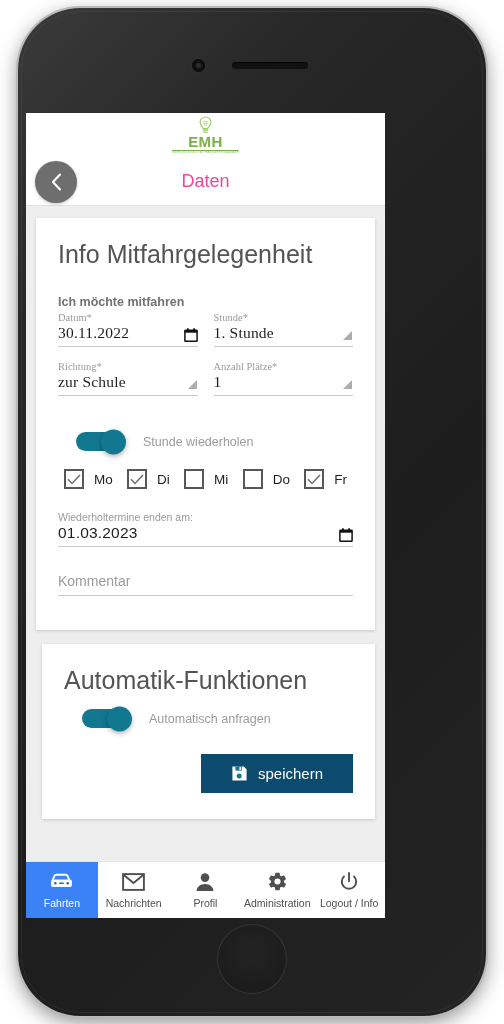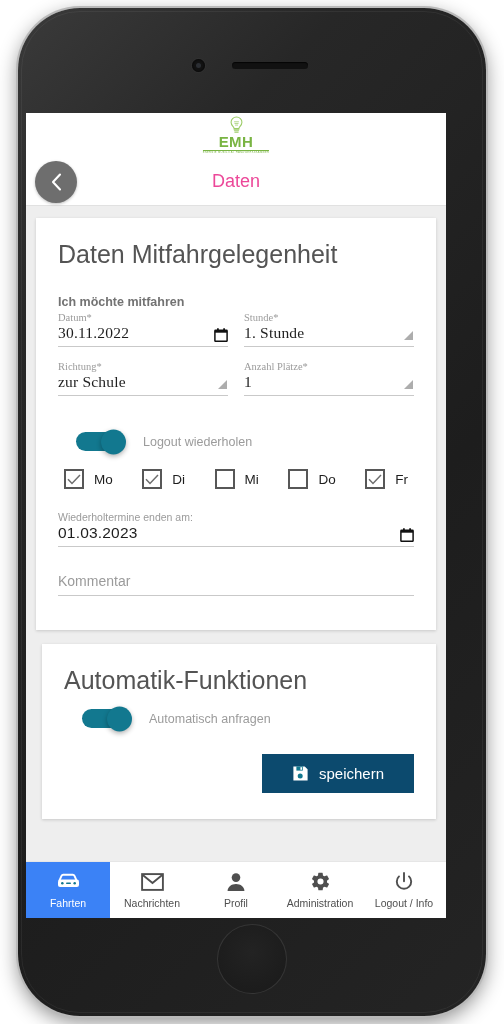--- a/index.html
+++ b/index.html
@@ -69,21 +69,21 @@
     border-radius: 50%;
     border: 1.5px solid rgba(255,255,255,.11);
     background: radial-gradient(circle at 50% 40%, #232323 0%, #1c1c1c 70%);
   }
 
   
   #screen {
     position: absolute;
     left: 8px;
     top: 105px;
-    width: 420px;
+    width: 359px;
     height: 805px;
     background: #eeeeee;
     overflow: hidden;
   }
 
   
   #logo-bar {
     height: 45px;
     background: #ffffff;
     display: flex;
@@ -324,21 +324,21 @@
         <svg width="13" height="20" viewBox="0 0 13 20">
           <path d="M10 2.5L3 10l7 7.5" fill="none" stroke="#ffffff" stroke-width="2.1" stroke-linecap="round" stroke-linejoin="round"></path>
         </svg>
       </div>
       <div id="page-title">Daten</div>
     </div>
 
     <div id="content-scroll">
 
       <div class="card">
-        <div class="card-title">Daten Mitfahrgelegenheit</div>
+        <div class="card-title">Info Mitfahrgelegenheit</div>
         <div class="section-label">Ich möchte mitfahren</div>
 
         <div class="field-row">
           <div class="field">
             <div class="field-label">Datum*</div>
             <div class="field-value">30.11.2022</div>
             <svg class="calendar-icon" viewBox="0 0 14 14">
               <rect x="0.9" y="2.3" width="12.2" height="11" rx="0.6" fill="none" stroke="#111" stroke-width="1.5"></rect>
               <rect x="0.9" y="2.3" width="12.2" height="2.4" fill="#111"></rect>
               <rect x="3" y="0.3" width="1.8" height="3" fill="#111"></rect>
@@ -362,21 +362,21 @@
             <div class="field-label">Anzahl Plätze*</div>
             <div class="field-value">1</div>
             <div class="select-arrow"></div>
           </div>
         </div>
 
         <div class="toggle-row">
           <div class="toggle">
             <div class="knob"></div>
           </div>
-          <div class="toggle-label">Logout wiederholen</div>
+          <div class="toggle-label">Stunde wiederholen</div>
         </div>
 
         <div id="weekday-row">
           <div class="weekday">
             <div class="checkbox">
               <svg width="14" height="11" viewBox="0 0 14 11">
                 <path d="M1 5.2l4 4.3L13 1" fill="none" stroke="#6e6e6e" stroke-width="1.5"></path>
               </svg>
             </div>
             <div class="weekday-label">Mo</div>

